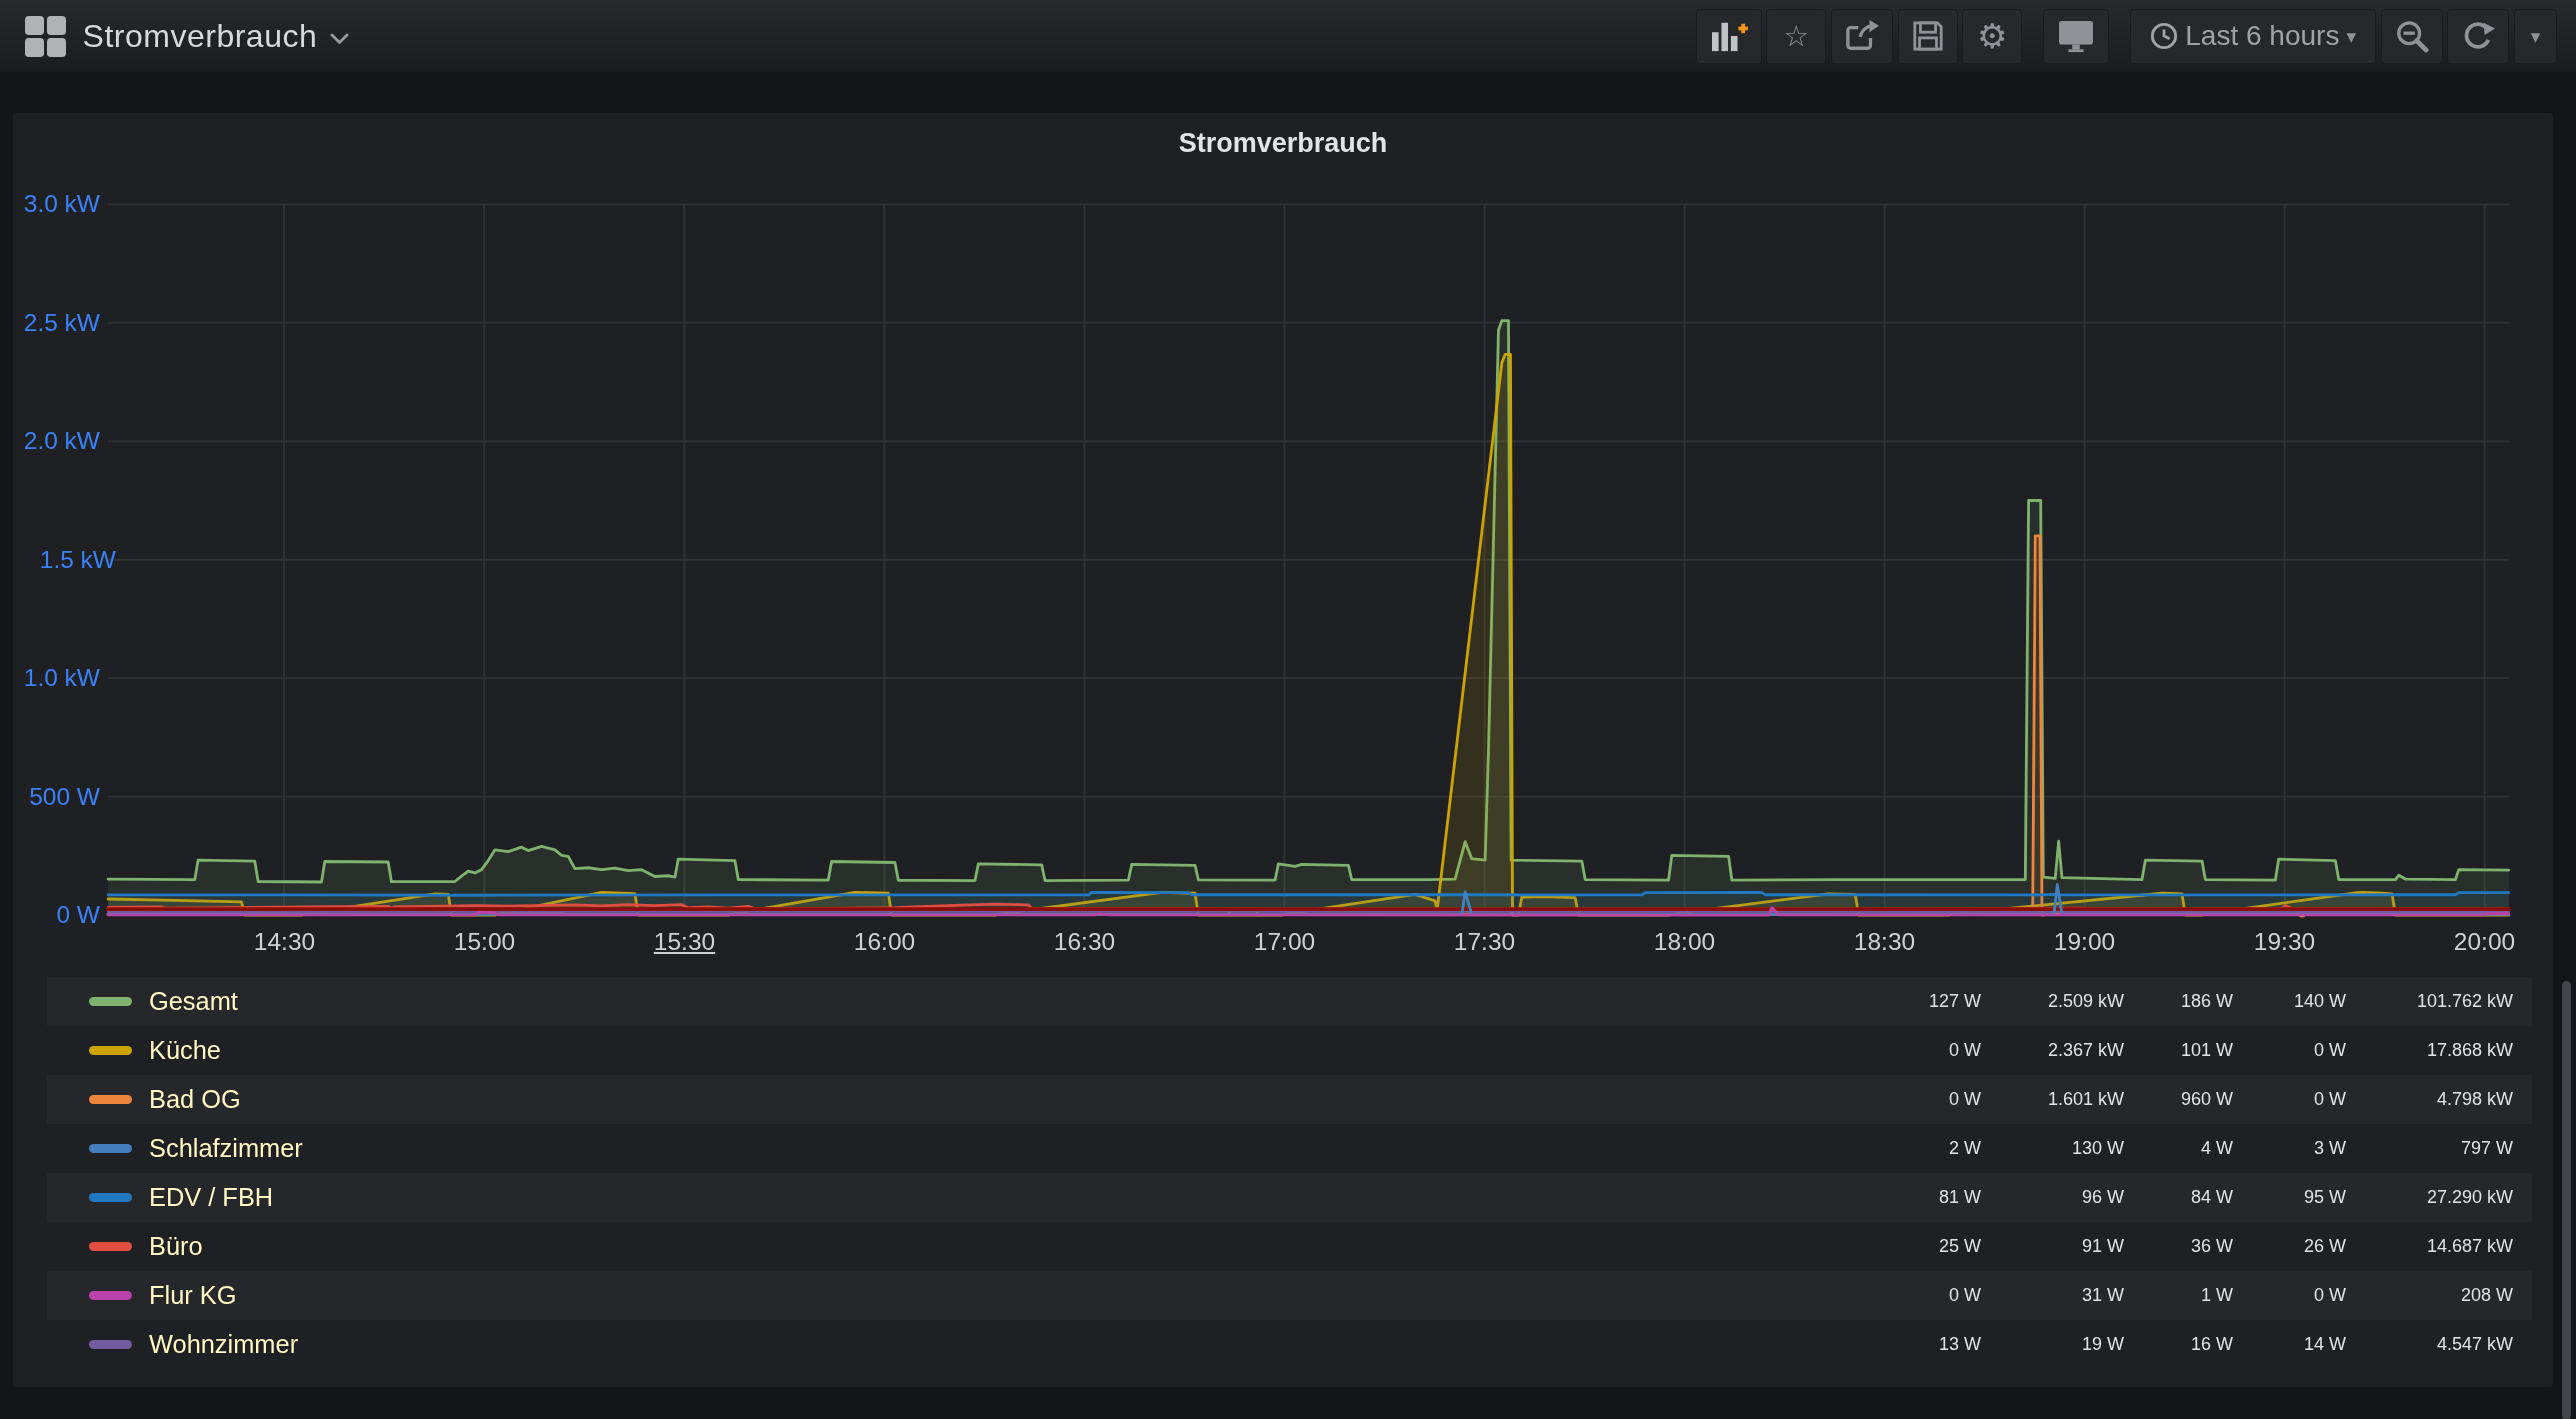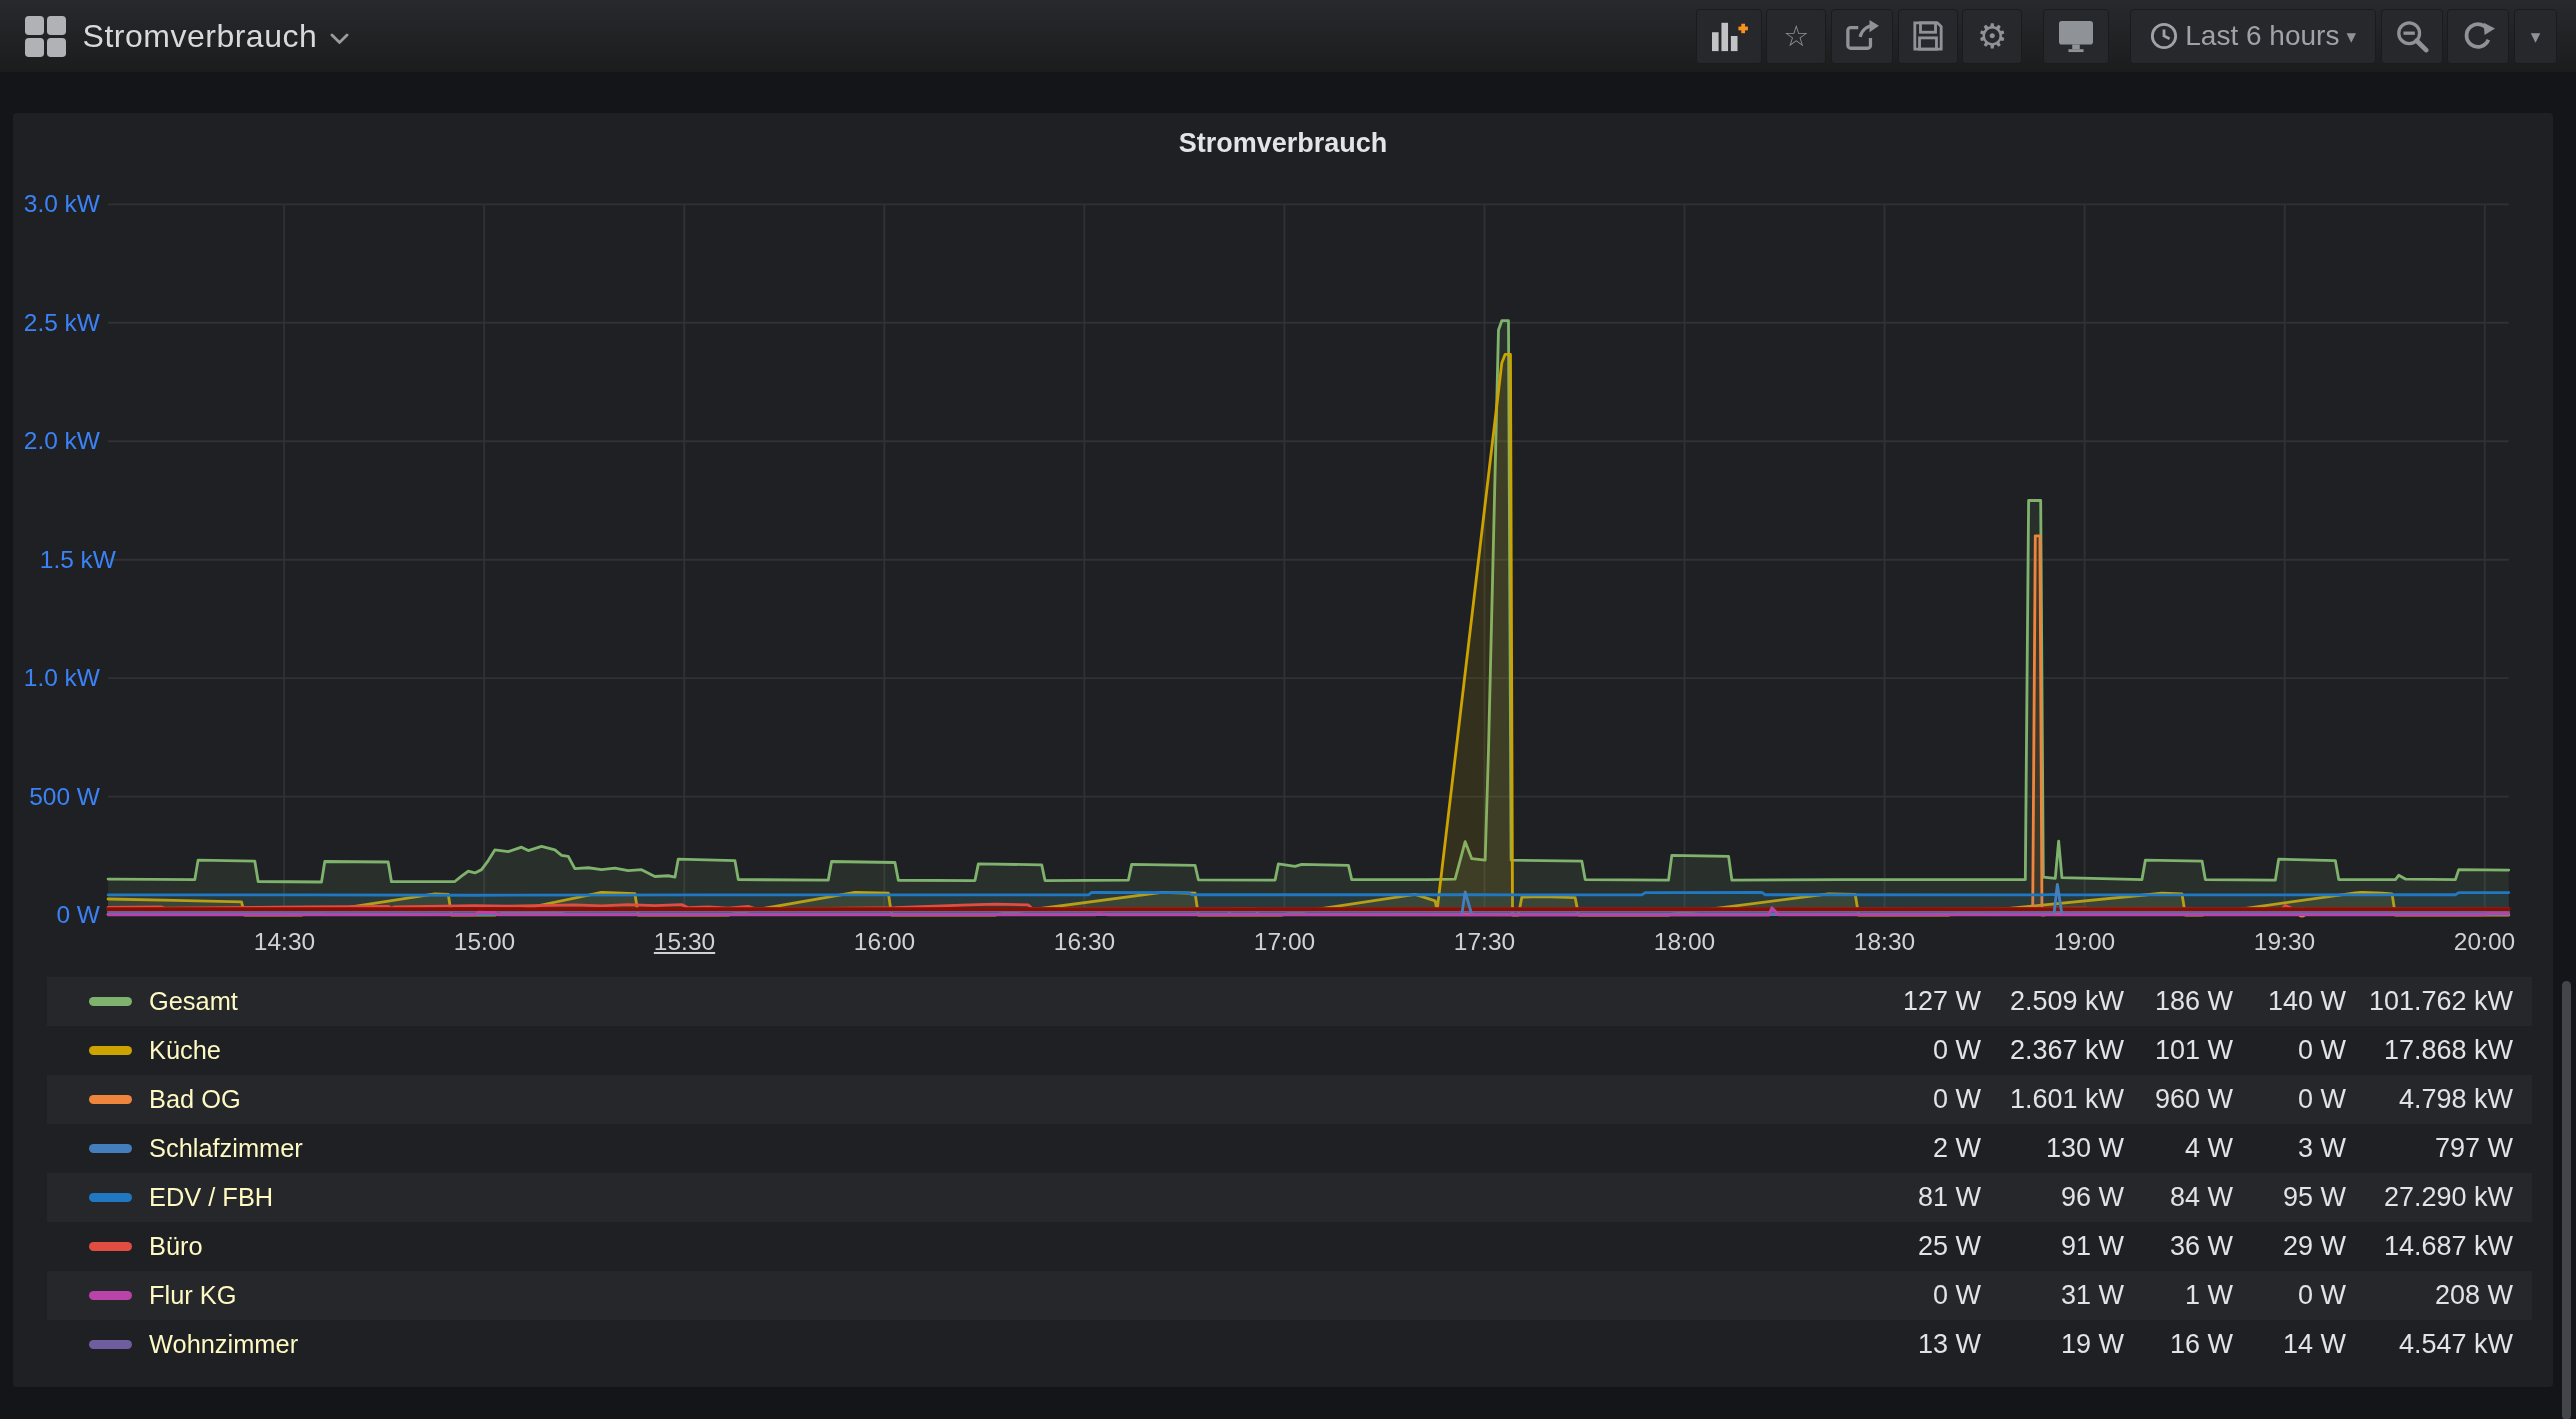--- a/index.html
+++ b/index.html
@@ -52,21 +52,21 @@
     font-size:25.4px; font-weight:bold; color:#33b5e5; cursor:pointer; white-space:nowrap;
   }
   .sort-caret { display:inline-block; width:0; height:0; border-left:7.5px solid transparent; border-right:7.5px solid transparent; border-top:9.4px solid #33b5e5; margin-left:3.8px; vertical-align:middle; }
   .legend-row { position:relative; height:49px; }
   .legend-row.striped::before {
     content:""; position:absolute; left:34px; right:21px; top:0; bottom:0;
     background:#25272b;
   }
   .legend-swatch { position:absolute; left:76px; top:20px; width:43px; height:9.4px; border-radius:4.7px; }
   .legend-label { position:absolute; left:136px; top:0; height:49px; line-height:49px; font-size:25.4px; color:#fef9c3; cursor:pointer; }
-  .legend-val { position:absolute; top:0; height:49px; line-height:49px; font-size:27px; color:#e2e3e5; text-align:right; white-space:nowrap; }
+  .legend-val { position:absolute; top:0; height:49px; line-height:49px; font-size:18px; color:#e2e3e5; text-align:right; white-space:nowrap; }
   
   .col-min     { right:572px; }
   .col-max     { right:429px; }
   .col-avg     { right:320px; }
   .col-current { right:207px; }
   .col-total   { right:40px;  }
   
   .scrollbar-thumb {
     position:absolute; right:4.7px; top:981px; width:9.4px; height:439px;
     background:#43454a; border-radius:4.7px;
@@ -263,21 +263,21 @@
           <span class="legend-val col-avg">84 W</span>
           <span class="legend-val col-current">95 W</span>
           <span class="legend-val col-total">27.290 kW</span>
         </div>
         <div class="legend-row">
           <span class="legend-swatch" style="background: rgb(226, 77, 66);"></span>
           <span class="legend-label">Büro</span>
           <span class="legend-val col-min">25 W</span>
           <span class="legend-val col-max">91 W</span>
           <span class="legend-val col-avg">36 W</span>
-          <span class="legend-val col-current">29 W</span>
+          <span class="legend-val col-current">26 W</span>
           <span class="legend-val col-total">14.687 kW</span>
         </div>
         <div class="legend-row striped">
           <span class="legend-swatch" style="background: rgb(186, 67, 169);"></span>
           <span class="legend-label">Flur KG</span>
           <span class="legend-val col-min">0 W</span>
           <span class="legend-val col-max">31 W</span>
           <span class="legend-val col-avg">1 W</span>
           <span class="legend-val col-current">0 W</span>
           <span class="legend-val col-total">208 W</span>

